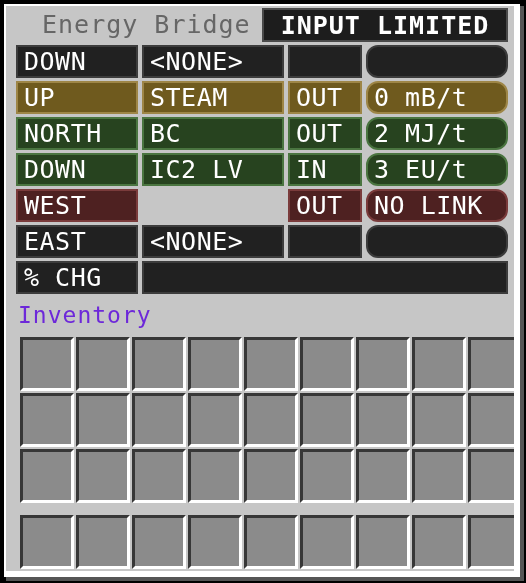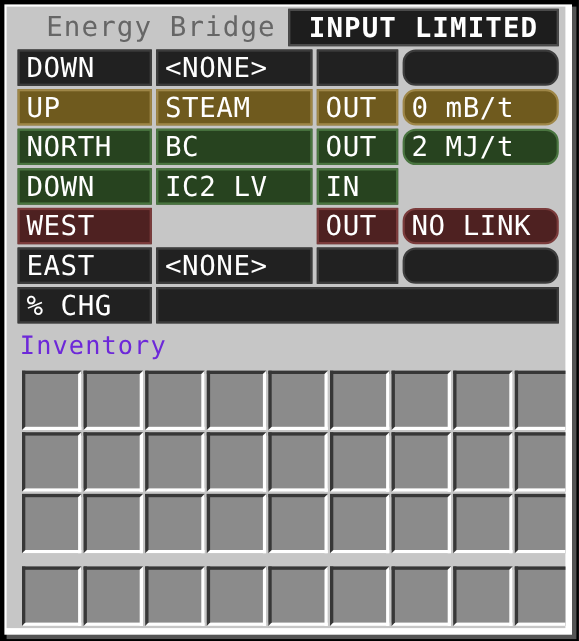--- a/index.html
+++ b/index.html
@@ -180,20 +180,21 @@
         <div class="trow">
           <div class="cell c-name theme-green">BC</div>
           <div class="cell c-dir theme-green">NORTH</div>
           <div class="cell c-io theme-green">OUT</div>
           <div class="cell c-rate theme-green">2 MJ/t</div>
         </div>
         <div class="trow">
           <div class="cell c-dir theme-green">DOWN</div>
           <div class="cell c-name theme-green">IC2 LV</div>
           <div class="cell c-io theme-green">IN</div>
+          <div class="cell c-rate theme-green">3 EU/t</div>
         </div>
         <div class="trow">
           <div class="cell c-dir theme-red">WEST</div>
           <div class="cell c-io theme-red">OUT</div>
           <div class="cell c-rate theme-red">NO LINK</div>
         </div>
         <div class="trow">
           <div class="cell c-dir theme-none">EAST</div>
           <div class="cell c-name theme-none">&lt;NONE&gt;</div>
           <div class="cell c-io theme-none"></div>

